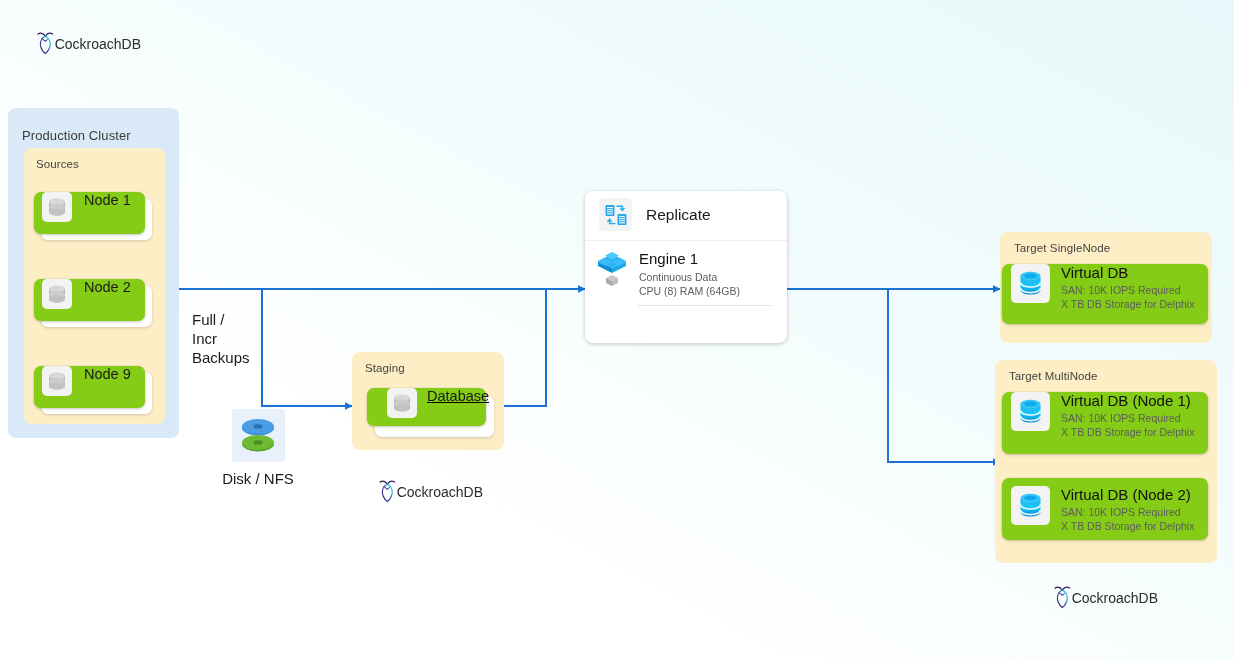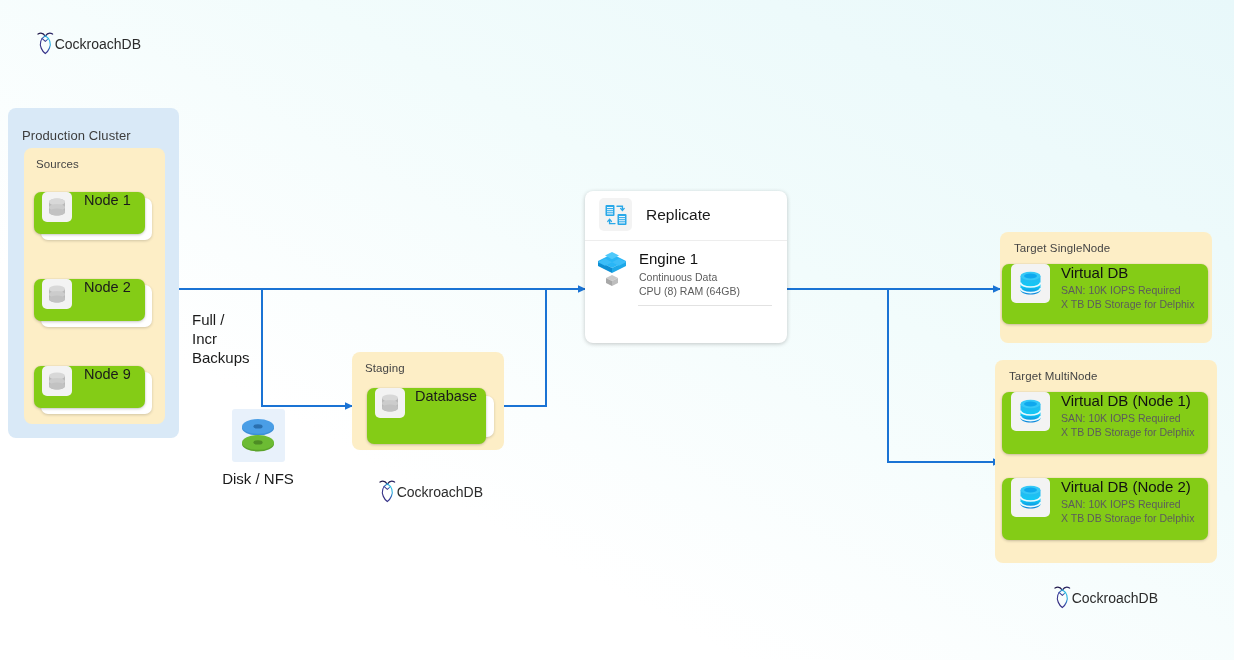--- a/index.html
+++ b/index.html
@@ -168,21 +168,21 @@
         <ellipse cx="21" cy="28.4" rx="4.6" ry="2.2" fill="#4d8c24"></ellipse>
       </svg>
     </div>
     <div class="plain" style="text-align:center;margin-top:7px;font-size:15px;">Disk / NFS</div>
   </div>
 
   <div class="abs group-yellow" style="left:352px;top:352px;width:152px;height:98px;">
     <div class="group-title small" style="position:absolute;left:13px;top:10px;text-align:right;">Staging</div>
   </div>
   <div class="abs card-stack-shadow" style="left:375px;top:396px;width:119px;height:41px;"></div>
-  <div class="abs card" style="left:367px;top:388px;width:119px;height:56px;padding:0 8px;box-sizing:border-box;">
+  <div class="abs card" style="left:367px;top:388px;width:119px;height:38px;padding:0 20px;box-sizing:border-box;text-decoration:underline;">
     <div class="icon-tile" style="width:30px;height:30px;">
       <svg width="20" height="21" viewBox="0 0 20 21">
         <path d="M2,5 V15 C2,17 5.6,18.6 10,18.6 C14.4,18.6 18,17 18,15 V5 Z" fill="#b9b9b9"></path>
         <ellipse cx="10" cy="5" rx="8" ry="3.4" fill="#d8d8d8"></ellipse>
         <ellipse cx="10" cy="10.5" rx="8" ry="3.4" fill="#cccccc"></ellipse>
         <ellipse cx="10" cy="15" rx="8" ry="3.4" fill="#c2c2c2"></ellipse>
       </svg>
     </div>
     <div class="card-label" style="margin-left:10px;">Database</div>
   </div>
@@ -285,21 +285,21 @@
         <path d="M2.5,18 C2.5,20.6 7,22.6 12.5,22.6 C18,22.6 22.5,20.6 22.5,18" fill="none" stroke="#eafaff" stroke-width="1.6"></path>
       </svg>
     </div>
     <div style="margin-left:11px;">
       <div class="card-title">Virtual DB (Node 1)</div>
       <div class="card-sub" style="margin-top:2px;">SAN: 10K IOPS Required</div>
       <div class="card-sub">X TB DB Storage for Delphix</div>
     </div>
   </div>
 
-  <div class="abs card" style="left:1002px;top:478px;width:206px;height:62px;padding:0 9px;box-sizing:border-box;">
+  <div class="abs card" style="left:1002px;top:478px;width:206px;height:62px;padding:8px 9px;box-sizing:border-box;">
     <div class="icon-tile" style="width:39px;height:39px;">
       <svg width="25" height="27" viewBox="0 0 25 27">
         <path d="M2.5,6 V20 C2.5,22.6 7,24.6 12.5,24.6 C18,24.6 22.5,22.6 22.5,20 V6 Z" fill="url(#vdbGrad)"></path>
         <ellipse cx="12.5" cy="6" rx="10" ry="4.2" fill="#35c8f7"></ellipse>
         <ellipse cx="12.5" cy="6" rx="6.4" ry="2.5" fill="#0fa8ee"></ellipse>
         <path d="M2.5,12.4 C2.5,15 7,17 12.5,17 C18,17 22.5,15 22.5,12.4" fill="none" stroke="#eafaff" stroke-width="1.6"></path>
         <path d="M2.5,18 C2.5,20.6 7,22.6 12.5,22.6 C18,22.6 22.5,20.6 22.5,18" fill="none" stroke="#eafaff" stroke-width="1.6"></path>
       </svg>
     </div>
     <div style="margin-left:11px;">

